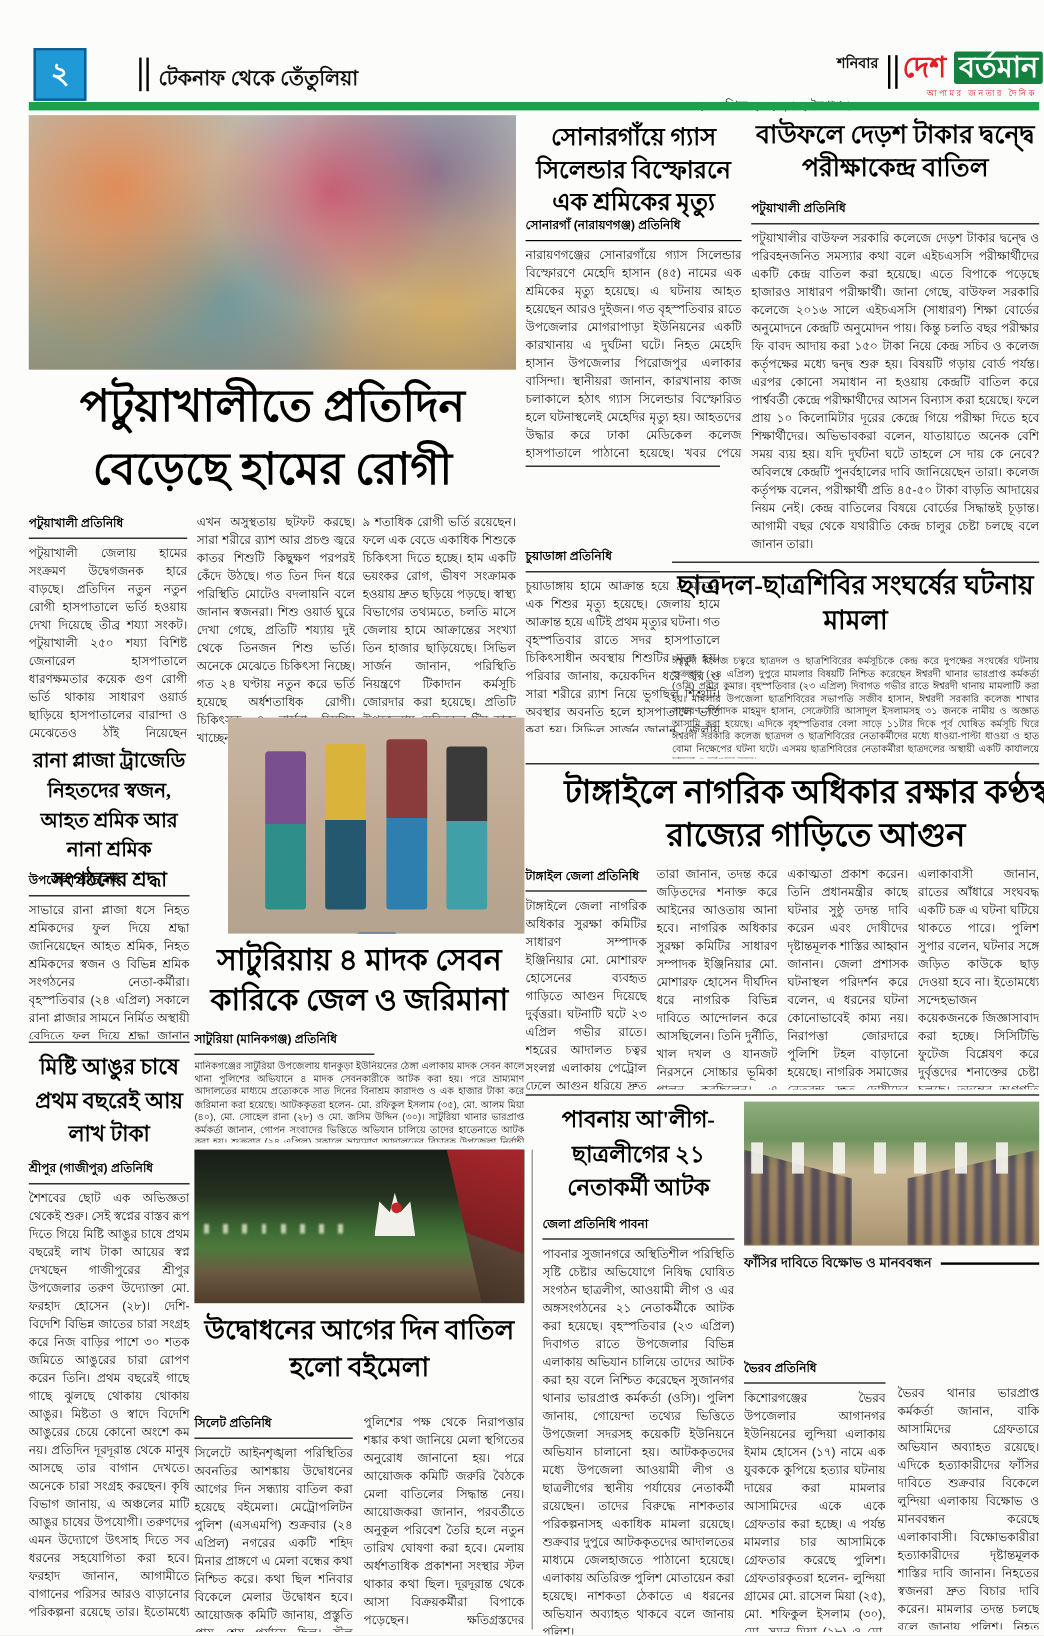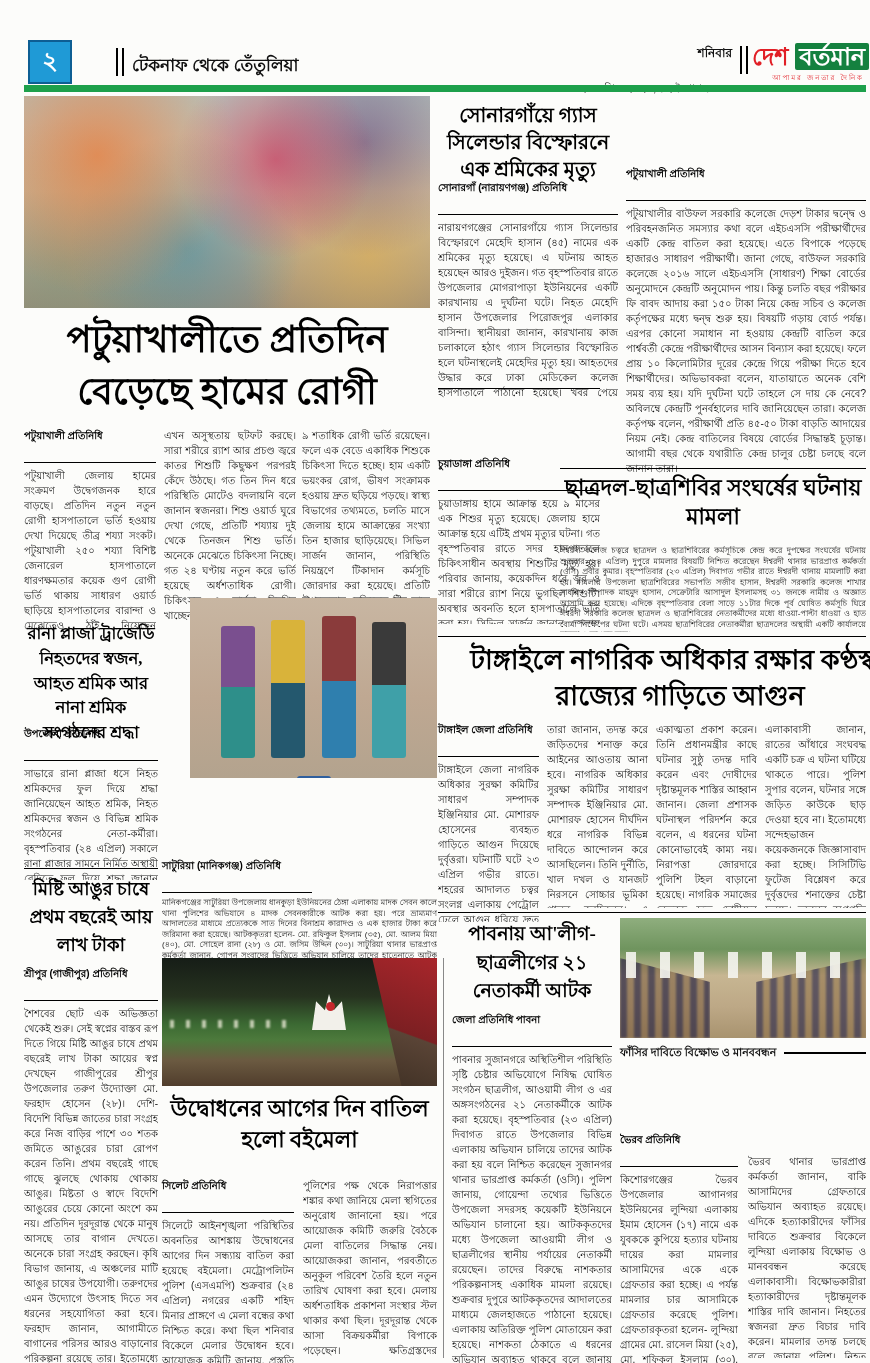--- a/index.html
+++ b/index.html
@@ -1,20 +1,20 @@
 <!DOCTYPE html>
 <html><head>
 <meta charset="utf-8">
 <style>
   html,body{margin:0;padding:0;background:#e8e8e4;}
   #page{position:relative;width:870px;height:1363px;background:#fcfcfa;margin:0 auto;
         font-family:"Liberation Sans",sans-serif;color:#111;overflow:hidden;}
   .abs{position:absolute;}
   .headline{font-family:"Liberation Serif",serif;font-weight:bold;text-align:center;color:#000;}
-  .byline{font-size:10px;font-weight:bold;border-bottom:1px solid #000;padding-bottom:17px;margin-bottom:5px;color:#000;}
+  .byline{font-size:10px;font-weight:bold;border-bottom:1px solid #000;padding-bottom:3px;margin-bottom:5px;color:#000;}
   .bodytxt{font-size:10px;line-height:15px;text-align:justify;overflow:hidden;color:#151515;}
   .bodysm{font-size:8px;line-height:10.5px;text-align:justify;overflow:hidden;color:#222;}
   .hrule{border-top:1px solid #000;height:0;}
   .vrule{border-left:1px solid #888;width:0;}
   .photo{overflow:hidden;background:#cfc9bd;}
   .pagebox{width:40px;height:40px;background:#1f9ad6;border:2px solid #0d5e93;color:#fff;
            display:flex;align-items:center;justify-content:center;font-size:24px;font-weight:bold;}
   .dbar{display:inline-block;width:4px;height:28px;border-left:2px solid #000;border-right:2px solid #000;}
   .greenbar{background:#1da04b;}
   .logo-red{color:#e11f26;font-weight:bold;}
@@ -75,20 +75,21 @@
     <div class="byline">সোনারগাঁ (নারায়ণগঞ্জ) প্রতিনিধি</div>
     <div class="bodytxt" style="height:178px;">নারায়ণগঞ্জের সোনারগাঁয়ে গ্যাস সিলেন্ডার বিস্ফোরণে মেহেদি হাসান (৪৫) নামের এক শ্রমিকের মৃত্যু হয়েছে। এ ঘটনায় আহত হয়েছেন আরও দুইজন। গত বৃহস্পতিবার রাতে উপজেলার মোগরাপাড়া ইউনিয়নের একটি কারখানায় এ দুর্ঘটনা ঘটে। নিহত মেহেদি হাসান উপজেলার পিরোজপুর এলাকার বাসিন্দা। স্থানীয়রা জানান, কারখানায় কাজ চলাকালে হঠাৎ গ্যাস সিলেন্ডার বিস্ফোরিত হলে ঘটনাস্থলেই মেহেদির মৃত্যু হয়। আহতদের উদ্ধার করে ঢাকা মেডিকেল কলেজ হাসপাতালে পাঠানো হয়েছে। খবর পেয়ে পুলিশ ঘটনাস্থল পরিদর্শন করে। সোনারগাঁ থানার ভারপ্রাপ্ত কর্মকর্তা জানান, মরদেহ উদ্ধার করে ময়নাতদন্তের জন্য মর্গে পাঠানো হয়েছে। এ ঘটনায় আইনগত ব্যবস্থা প্রক্রিয়াধীন রয়েছে।</div>
   </div>
 
   <div class="abs hrule" style="left:438px;top:388px;width:162px;"></div>
   <div class="abs" style="left:438px;top:456px;width:162px;">
     <div class="byline">চুয়াডাঙ্গা প্রতিনিধি</div>
     <div class="bodytxt" style="height:128px;">চুয়াডাঙ্গায় হামে আক্রান্ত হয়ে ৯ মাসের এক শিশুর মৃত্যু হয়েছে। জেলায় হামে আক্রান্ত হয়ে এটিই প্রথম মৃত্যুর ঘটনা। গত বৃহস্পতিবার রাতে সদর হাসপাতালে চিকিৎসাধীন অবস্থায় শিশুটির মৃত্যু হয়। পরিবার জানায়, কয়েকদিন ধরে জ্বর ও সারা শরীরে র‌্যাশ নিয়ে ভুগছিল শিশুটি। অবস্থার অবনতি হলে হাসপাতালে ভর্তি করা হয়। সিভিল সার্জন জানান, জেলায় হামের প্রকোপ বাড়ায় টিকাদান কার্যক্রম জোরদার করা হয়েছে।</div>
   </div>
 
+  <div class="abs headline" style="left:626px;top:98px;width:240px;font-size:21px;line-height:1.35;">বাউফলে দেড়শ টাকার দ্বন্দ্বে পরীক্ষাকেন্দ্র বাতিল</div>
   <div class="abs" style="left:626px;top:166px;width:240px;">
     <div class="byline">পটুয়াখালী প্রতিনিধি</div>
     <div class="bodytxt" style="height:276px;">পটুয়াখালীর বাউফল সরকারি কলেজে দেড়শ টাকার দ্বন্দ্বে ও পরিবহনজনিত সমস্যার কথা বলে এইচএসসি পরীক্ষার্থীদের একটি কেন্দ্র বাতিল করা হয়েছে। এতে বিপাকে পড়েছে হাজারও সাধারণ পরীক্ষার্থী। জানা গেছে, বাউফল সরকারি কলেজে ২০১৬ সালে এইচএসসি (সাধারণ) শিক্ষা বোর্ডের অনুমোদনে কেন্দ্রটি অনুমোদন পায়। কিন্তু চলতি বছর পরীক্ষার ফি বাবদ আদায় করা ১৫০ টাকা নিয়ে কেন্দ্র সচিব ও কলেজ কর্তৃপক্ষের মধ্যে দ্বন্দ্ব শুরু হয়। বিষয়টি গড়ায় বোর্ড পর্যন্ত। এরপর কোনো সমাধান না হওয়ায় কেন্দ্রটি বাতিল করে পার্শ্ববর্তী কেন্দ্রে পরীক্ষার্থীদের আসন বিন্যাস করা হয়েছে। ফলে প্রায় ১০ কিলোমিটার দূরের কেন্দ্রে গিয়ে পরীক্ষা দিতে হবে শিক্ষার্থীদের। অভিভাবকরা বলেন, যাতায়াতে অনেক বেশি সময় ব্যয় হয়। যদি দুর্ঘটনা ঘটে তাহলে সে দায় কে নেবে? অবিলম্বে কেন্দ্রটি পুনর্বহালের দাবি জানিয়েছেন তারা। কলেজ কর্তৃপক্ষ বলেন, পরীক্ষার্থী প্রতি ৪৫-৫০ টাকা বাড়তি আদায়ের নিয়ম নেই। কেন্দ্র বাতিলের বিষয়ে বোর্ডের সিদ্ধান্তই চূড়ান্ত। আগামী বছর থেকে যথারীতি কেন্দ্র চালুর চেষ্টা চলছে বলে জানান তারা।</div>
   </div>
 
   <div class="abs hrule" style="left:560px;top:468px;width:306px;"></div>
   <div class="abs headline" style="left:560px;top:474px;width:306px;font-size:22px;line-height:1.3;">ছাত্রদল-ছাত্রশিবির সংঘর্ষের ঘটনায় মামলা</div>
   <div class="abs" style="left:560px;top:546px;width:306px;">
     <div class="bodysm" style="height:86px;">ঈশ্বরদী কলেজ চত্বরে ছাত্রদল ও ছাত্রশিবিরের কর্মসূচিকে কেন্দ্র করে দুপক্ষের সংঘর্ষের ঘটনায় শুক্রবার (২৪ এপ্রিল) দুপুরে মামলার বিষয়টি নিশ্চিত করেছেন ঈশ্বরদী থানার ভারপ্রাপ্ত কর্মকর্তা (ওসি) প্রবীর কুমার। বৃহস্পতিবার (২৩ এপ্রিল) দিবাগত গভীর রাতে ঈশ্বরদী থানায় মামলাটি করা হয়। মামলায় উপজেলা ছাত্রশিবিরের সভাপতি সজীব হাসান, ঈশ্বরদী সরকারি কলেজ শাখার সাধারণ সম্পাদক মাহমুদ হাসান, সেক্রেটারি আসাদুল ইসলামসহ ৩১ জনকে নামীয় ও অজ্ঞাত আসামি করা হয়েছে। এদিকে বৃহস্পতিবার বেলা সাড়ে ১১টার দিকে পূর্ব ঘোষিত কর্মসূচি ঘিরে ঈশ্বরদী সরকারি কলেজ ছাত্রদল ও ছাত্রশিবিরের নেতাকর্মীদের মধ্যে ধাওয়া-পাল্টা ধাওয়া ও হাত বোমা নিক্ষেপের ঘটনা ঘটে। এসময় ছাত্রশিবিরের নেতাকর্মীরা ছাত্রদলের অস্থায়ী একটি কার্যালয়ে হামলা ও ভাঙচুর করে।</div>
   </div>
@@ -118,20 +119,21 @@
   </div>
 
   <div class="abs photo" style="left:190px;top:598px;width:247px;height:180px;
        background:linear-gradient(180deg,#c8b6a2 0%,#bfa892 55%,#b3a38e 100%);text-align:center;">
     <div class="figure" style="width:34px;height:132px;margin:28px 6px 0;background:linear-gradient(180deg,#7a4f8f 0 46%,#2e8f8a 46% 100%);"></div>
     <div class="figure" style="width:34px;height:138px;margin:22px 6px 0;background:linear-gradient(180deg,#d9b33a 0 46%,#24586e 46% 100%);"></div>
     <div class="figure" style="width:34px;height:142px;margin:18px 6px 0;background:linear-gradient(180deg,#8a3b3b 0 46%,#2f7fae 46% 100%);"></div>
     <div class="figure" style="width:34px;height:136px;margin:24px 6px 0;background:linear-gradient(180deg,#3a3a3a 0 46%,#3fa0a8 46% 100%);"></div>
     <div class="figure" style="width:34px;height:146px;margin:14px 6px 0;background:linear-gradient(180deg,#2f5f9e 0 60%,#1d3f6b 60% 100%);"></div>
   </div>
+  <div class="abs headline" style="left:162px;top:784px;width:275px;font-size:25px;line-height:1.35;">সাটুরিয়ায় ৪ মাদক সেবন কারিকে জেল ও জরিমানা</div>
   <div class="abs" style="left:162px;top:858px;width:275px;">
     <div class="byline" style="width:150px;">সাটুরিয়া (মানিকগঞ্জ) প্রতিনিধি</div>
     <div class="bodysm" style="height:68px;">মানিকগঞ্জের সাটুরিয়া উপজেলায় ধানকুড়া ইউনিয়নের ঠেঙ্গা এলাকায় মাদক সেবন কালে থানা পুলিশের অভিযানে ৪ মাদক সেবনকারীকে আটক করা হয়। পরে ভ্রাম্যমাণ আদালতের মাধ্যমে প্রত্যেককে সাত দিনের বিনাশ্রম কারাদণ্ড ও এক হাজার টাকা করে জরিমানা করা হয়েছে। আটককৃতরা হলেন- মো. রফিকুল ইসলাম (৩৫), মো. আলম মিয়া (৪০), মো. সোহেল রানা (২৮) ও মো. জসিম উদ্দিন (৩০)। সাটুরিয়া থানার ভারপ্রাপ্ত কর্মকর্তা জানান, গোপন সংবাদের ভিত্তিতে অভিযান চালিয়ে তাদের হাতেনাতে আটক করা হয়। শুক্রবার (২৪ এপ্রিল) সকালে ভ্রাম্যমাণ আদালতের বিচারক উপজেলা নির্বাহী কর্মকর্তা এ দণ্ডাদেশ দেন। মাদকবিরোধী এ ধরনের অভিযান অব্যাহত থাকবে বলে জানায় পুলিশ।</div>
   </div>
 
   <div class="abs photo" style="left:162px;top:958px;width:275px;height:128px;
        background:linear-gradient(180deg,#161d17 0%,#26321f 30%,#3c6a33 52%,#4d7a3c 64%,#6b5a41 80%,#503d2c 100%);">
     <div class="abs" style="left:150px;top:36px;width:34px;height:36px;background:#f2f0ea;clip-path:polygon(0 100%,12% 20%,38% 45%,50% 0,64% 45%,88% 20%,100% 100%);"></div>
     <div class="abs" style="left:164px;top:44px;width:9px;height:9px;border-radius:50%;background:#c3272b;"></div>
     <div class="abs" style="left:196px;top:0;width:79px;height:128px;background:linear-gradient(200deg,#a8262b 0%,#7c1f22 55%,#5a4436 56%,#3c2e22 100%);clip-path:polygon(18% 0,100% 0,100% 100%,55% 100%);"></div>

